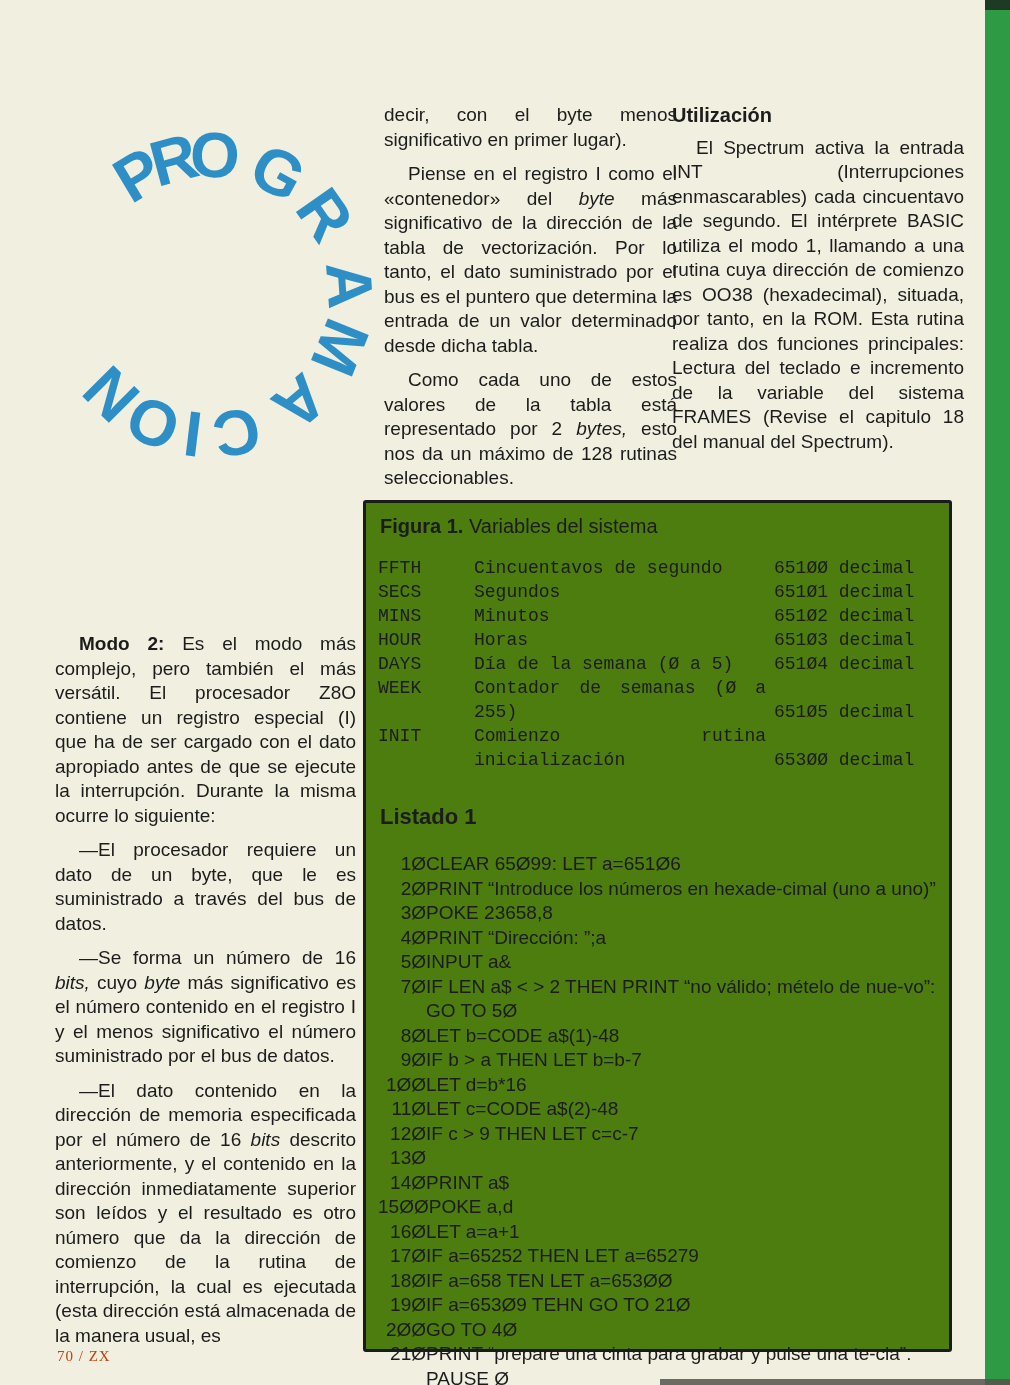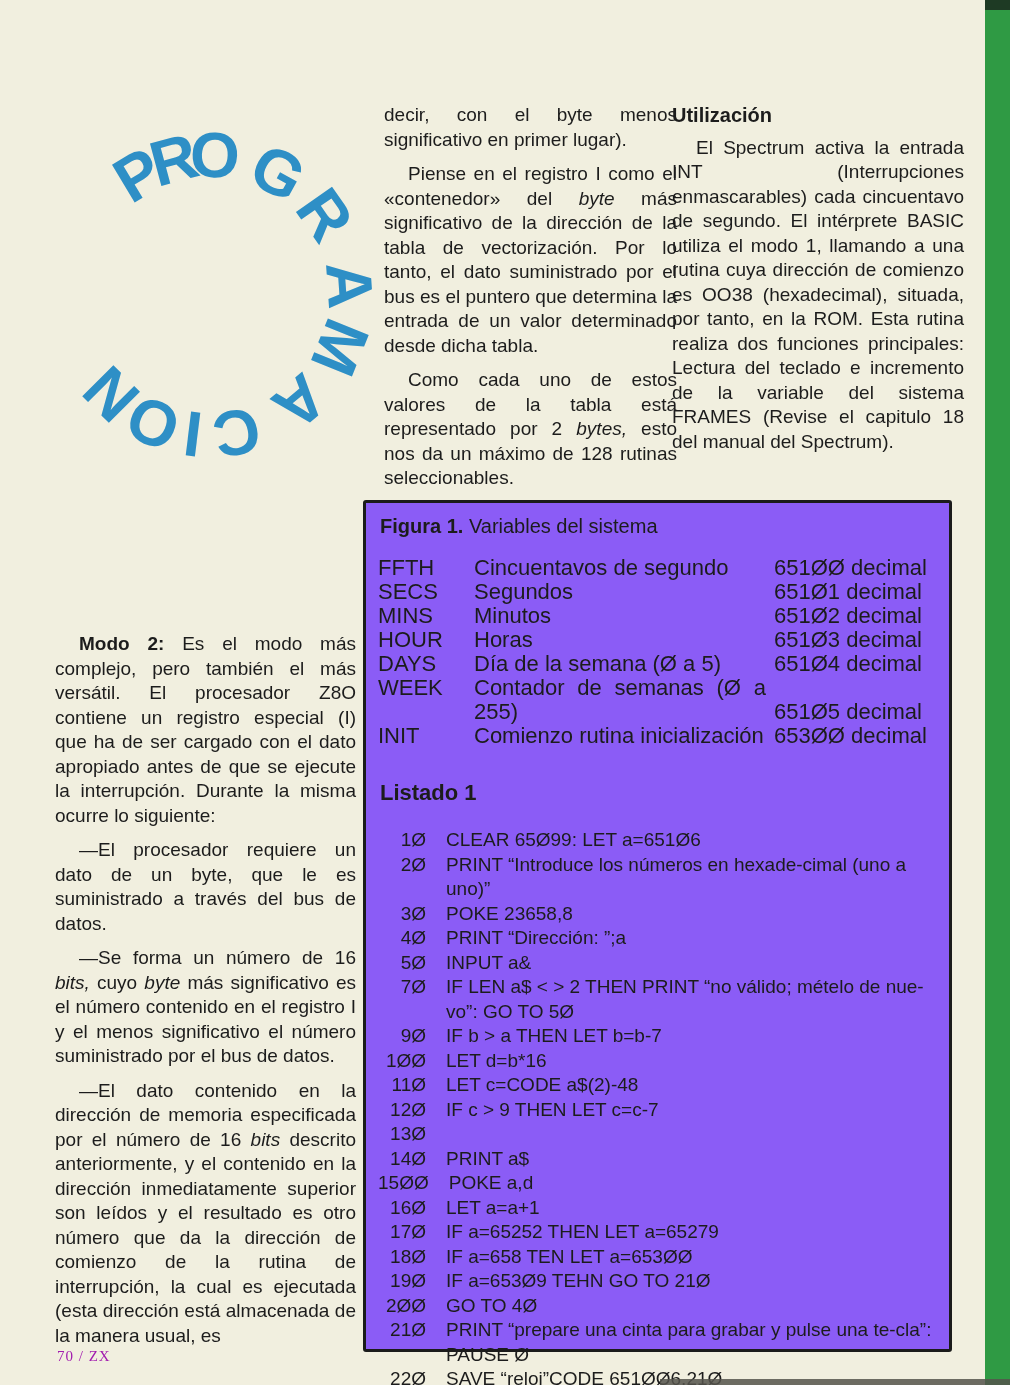--- a/index.html
+++ b/index.html
@@ -29,36 +29,36 @@
   .col p{margin:0 0 10px 0;text-indent:24px;}
   .col p.noindent{text-indent:0;}
   .col-mid{left:384px;top:103px;width:293px;}
   .col-right{left:672px;top:103px;width:292px;}
   .col-left{left:55px;top:632px;width:301px;}
   .col h3{font-size:20px;margin:0 0 8px 0;text-align:left;}
 
   
   .box{
     position:absolute;left:363px;top:500px;width:589px;height:852px;
-    background:#8b5cf6;border:3px solid #1b1b1b;border-radius:3px;
+    background:#4d7c0f;border:3px solid #1b1b1b;border-radius:3px;
     box-sizing:border-box;padding:10px 12px;
   }
   .fig-title{font-size:20px;margin:2px 0 18px 2px;}
   .fig-title .b{font-weight:700;}
-  .fig-table{font-size:22px;line-height:24px;}
+  .fig-table{font-size:18px;line-height:24px;font-family:Liberation Mono, monospace;}
   .f-row{display:grid;grid-template-columns:96px 300px 1fr;}
   .f-desc{text-align:justify;padding-right:8px;}
   .f-addr{align-self:end;white-space:nowrap;}
   .listado-title{font-size:22px;font-weight:700;margin:32px 0 22px 2px;}
   .listing{font-size:19px;line-height:24.5px;}
   .l-line{display:flex;}
-  .l-num{flex:0 0 48px;text-align:right;margin-right:20px;white-space:nowrap;}
+  .l-num{flex:0 0 48px;text-align:right;margin-right:0;white-space:nowrap;}
   .l-code{flex:1;}
 
-  .footer{position:absolute;left:57px;top:1348px;font-family:"Liberation Serif",serif;font-size:15px;color:#a21caf;letter-spacing:1px;}
+  .footer{position:absolute;left:57px;top:1348px;font-family:"Liberation Serif",serif;font-size:15px;color:#c2410c;letter-spacing:1px;}
 </style>
 </head>
 <body>
 
 <div class="page">
 
   <div class="logo">
       <span style="transform: translate(-50%, -50%) rotate(-31deg) translate(0px, -140px); color: rgb(46, 143, 198);">P</span>
       <span style="transform: translate(-50%, -50%) rotate(-15deg) translate(0px, -140px); color: rgb(46, 143, 198);">R</span>
       <span style="transform: translate(-50%, -50%) rotate(2deg) translate(0px, -140px); color: rgb(46, 143, 198);">O</span>
@@ -154,20 +154,24 @@
         </div>
         <div class="l-line">
           <span class="l-num">5Ø</span>
           <span class="l-code">INPUT a&amp;</span>
         </div>
         <div class="l-line">
           <span class="l-num">7Ø</span>
           <span class="l-code">IF LEN a$ &lt; &gt; 2 THEN PRINT “no válido; mételo de nue-vo”: GO TO 5Ø</span>
         </div>
         <div class="l-line">
+          <span class="l-num">8Ø</span>
+          <span class="l-code">LET b=CODE a$(1)-48</span>
+        </div>
+        <div class="l-line">
           <span class="l-num">9Ø</span>
           <span class="l-code">IF b &gt; a THEN LET b=b-7</span>
         </div>
         <div class="l-line">
           <span class="l-num">1ØØ</span>
           <span class="l-code">LET d=b*16</span>
         </div>
         <div class="l-line">
           <span class="l-num">11Ø</span>
           <span class="l-code">LET c=CODE a$(2)-48</span>

